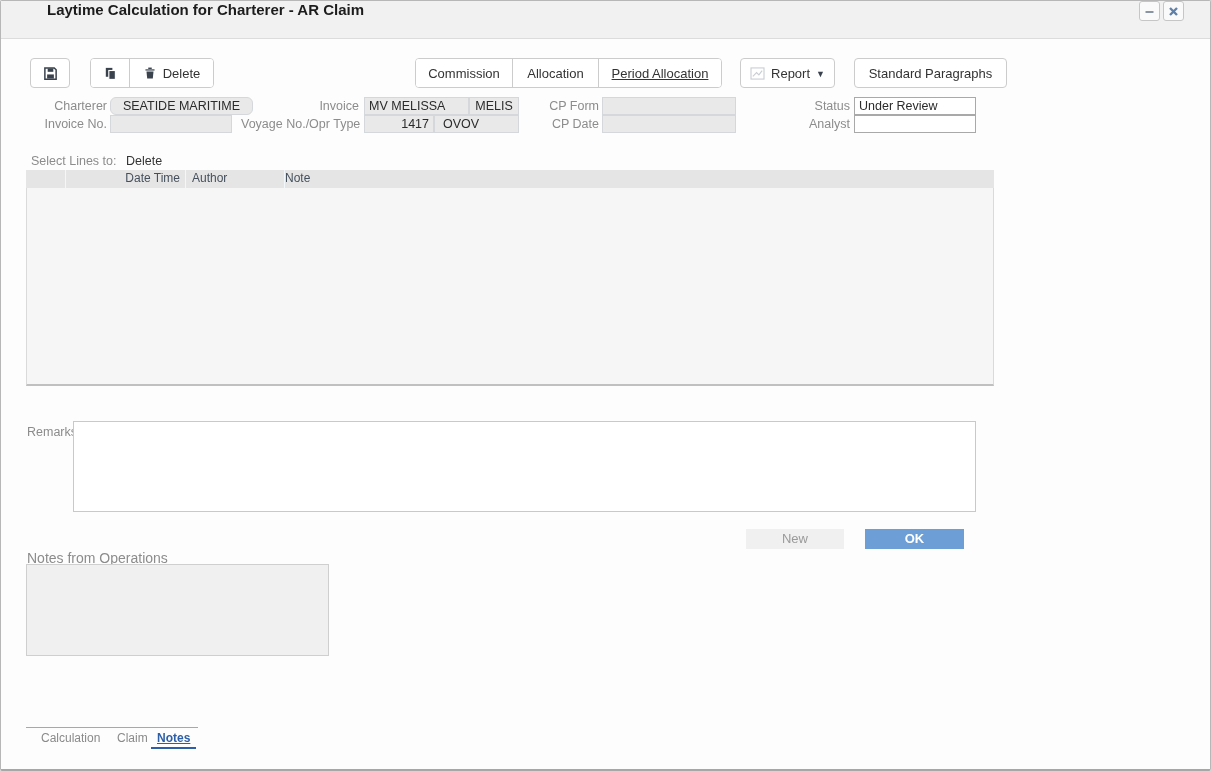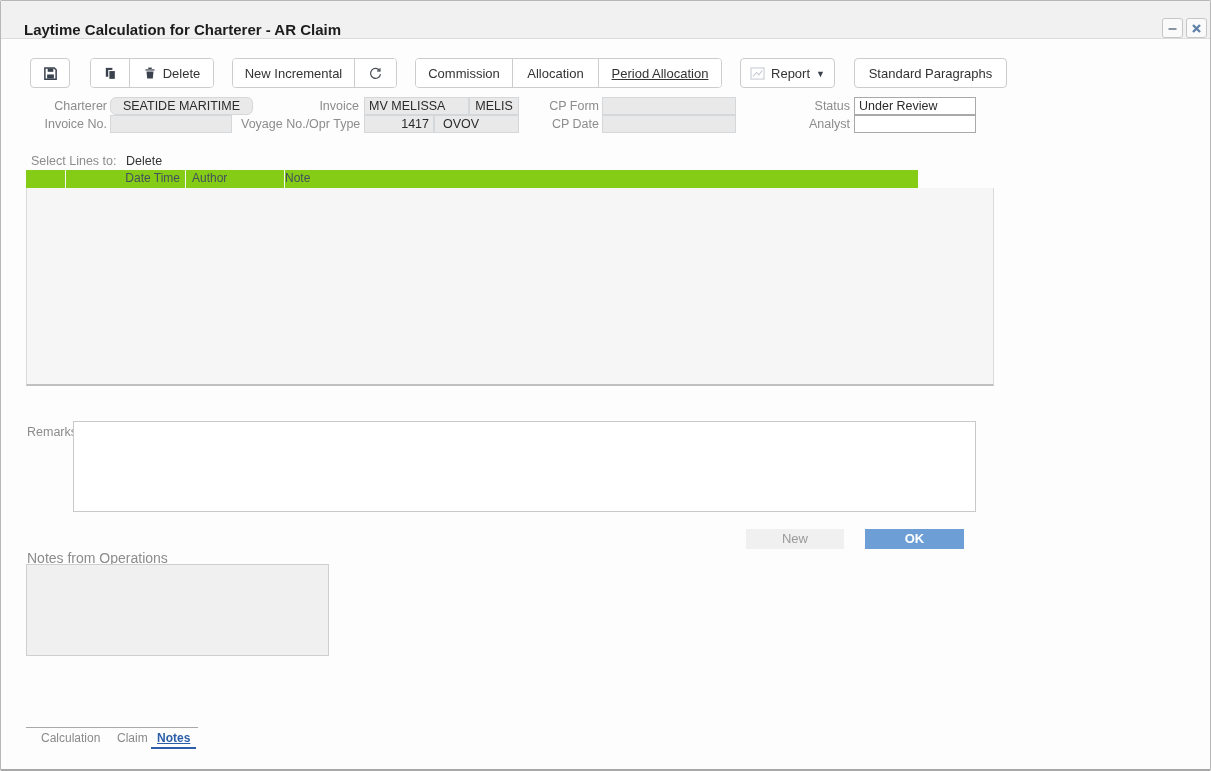--- a/index.html
+++ b/index.html
@@ -6,21 +6,21 @@
   html,body { background:#e8e8e8; font-family:"Liberation Sans", sans-serif; }
   .window {
     position:relative; width:1211px; height:771px; background:#fdfdfd;
     border:1px solid #b7b7b7; border-bottom:2px solid #a7a7a7; border-radius:2px;
     overflow:hidden;
   }
   
   .titlebar {
     position:absolute; left:0; top:0; right:0; height:38px;
     background:#f1f1f1; border-bottom:1px solid #dcdcdc;
-    display:flex; align-items:flex-end; padding:0 3px;
+    display:flex; align-items:flex-start; padding:0 26px;
   }
   .titlebar .title { font-size:15px; font-weight:bold; color:#1c1c1c; margin-left:20px; }
   .win-controls { margin-left:auto; display:flex; gap:3px; }
   .win-btn {
     width:21px; height:20px; background:#fafafa; border:1px solid #c6c6c6;
     border-radius:3px; display:flex; align-items:center; justify-content:center;
     cursor:default;
   }
   
   .btn, .btn-group {
@@ -45,22 +45,22 @@
     line-height:16px; padding:0 4px; overflow:hidden; white-space:nowrap;
   }
   .field.gray  { background:#e9e9e9; border:1px solid #d5d8db; }
   .field.white { background:#ffffff; border:1px solid #a9a9a9; }
   .t-center { text-align:center; }
   .t-right  { text-align:right; }
   
   .select-lines-label { position:absolute; left:30px; top:153px; font-size:12.5px; color:#8c8c8c; }
   .delete-link { position:absolute; left:125px; top:153px; font-size:12.5px; color:#333; cursor:default; }
   .grid-header {
-    position:absolute; left:25px; top:169px; width:892px; height:18px;
-    background:#84cc16; display:flex; font-size:12px; color:#45505c;
+    position:absolute; left:25px; top:169px; width:968px; height:18px;
+    background:#e5e5e5; display:flex; font-size:12px; color:#45505c;
   }
   .grid-header .cell { height:100%; line-height:17px; overflow:hidden; white-space:nowrap; }
   .grid-header .cell + .cell { border-left:1px solid #f2f7fc; }
   .c0 { width:39px; }
   .c1 { width:120px; text-align:right; padding-right:5px; }
   .c2 { width:99px;  padding-left:6px; }
   .c3 { flex:1;      }
   .grid-body {
     position:absolute; left:25px; top:187px; width:968px; height:198px;
     background:#f6f6f6; border-left:1px solid #dadada; border-right:1px solid #dadada;
@@ -145,33 +145,20 @@
         <svg width="14" height="14" viewBox="0 0 16 16" fill="#3a424e">
             <rect x="2.8" y="3.8" width="10.4" height="1.4"></rect>
             <rect x="6" y="1.8" width="4" height="1.6"></rect>
             <path d="M4 6.2 H12 L11.2 14.2 H4.8 Z"></path>
           </svg>
       </span>
       <span>Delete</span>
     </div>
   </div>
 
-  <div class="btn-group" style="left:231px;">
-    <div class="seg" style="width:121px;">
-      <span>New Incremental</span>
-    </div>
-    <div class="seg" style="width:42px;">
-      <span class="icon">
-        <svg width="15" height="15" viewBox="0 0 16 16" fill="none" stroke="#4a4f57" stroke-width="1.3">
-            <path d="M12.6 5.2 A5.3 5.3 0 1 0 13.3 8.6"></path>
-            <path d="M12.9 2.4 L12.7 5.5 L9.6 5.2" fill="none"></path>
-          </svg>
-      </span>
-    </div>
-  </div>
 
   <div class="btn-group" style="left:414px;">
     <div class="seg" style="width:96px;">
       <span>Commission</span>
     </div>
     <div class="seg" style="width:86px;">
       <span>Allocation</span>
     </div>
     <div class="seg" style="width:123px;text-decoration:underline;">
       <span>Period Allocation</span>

